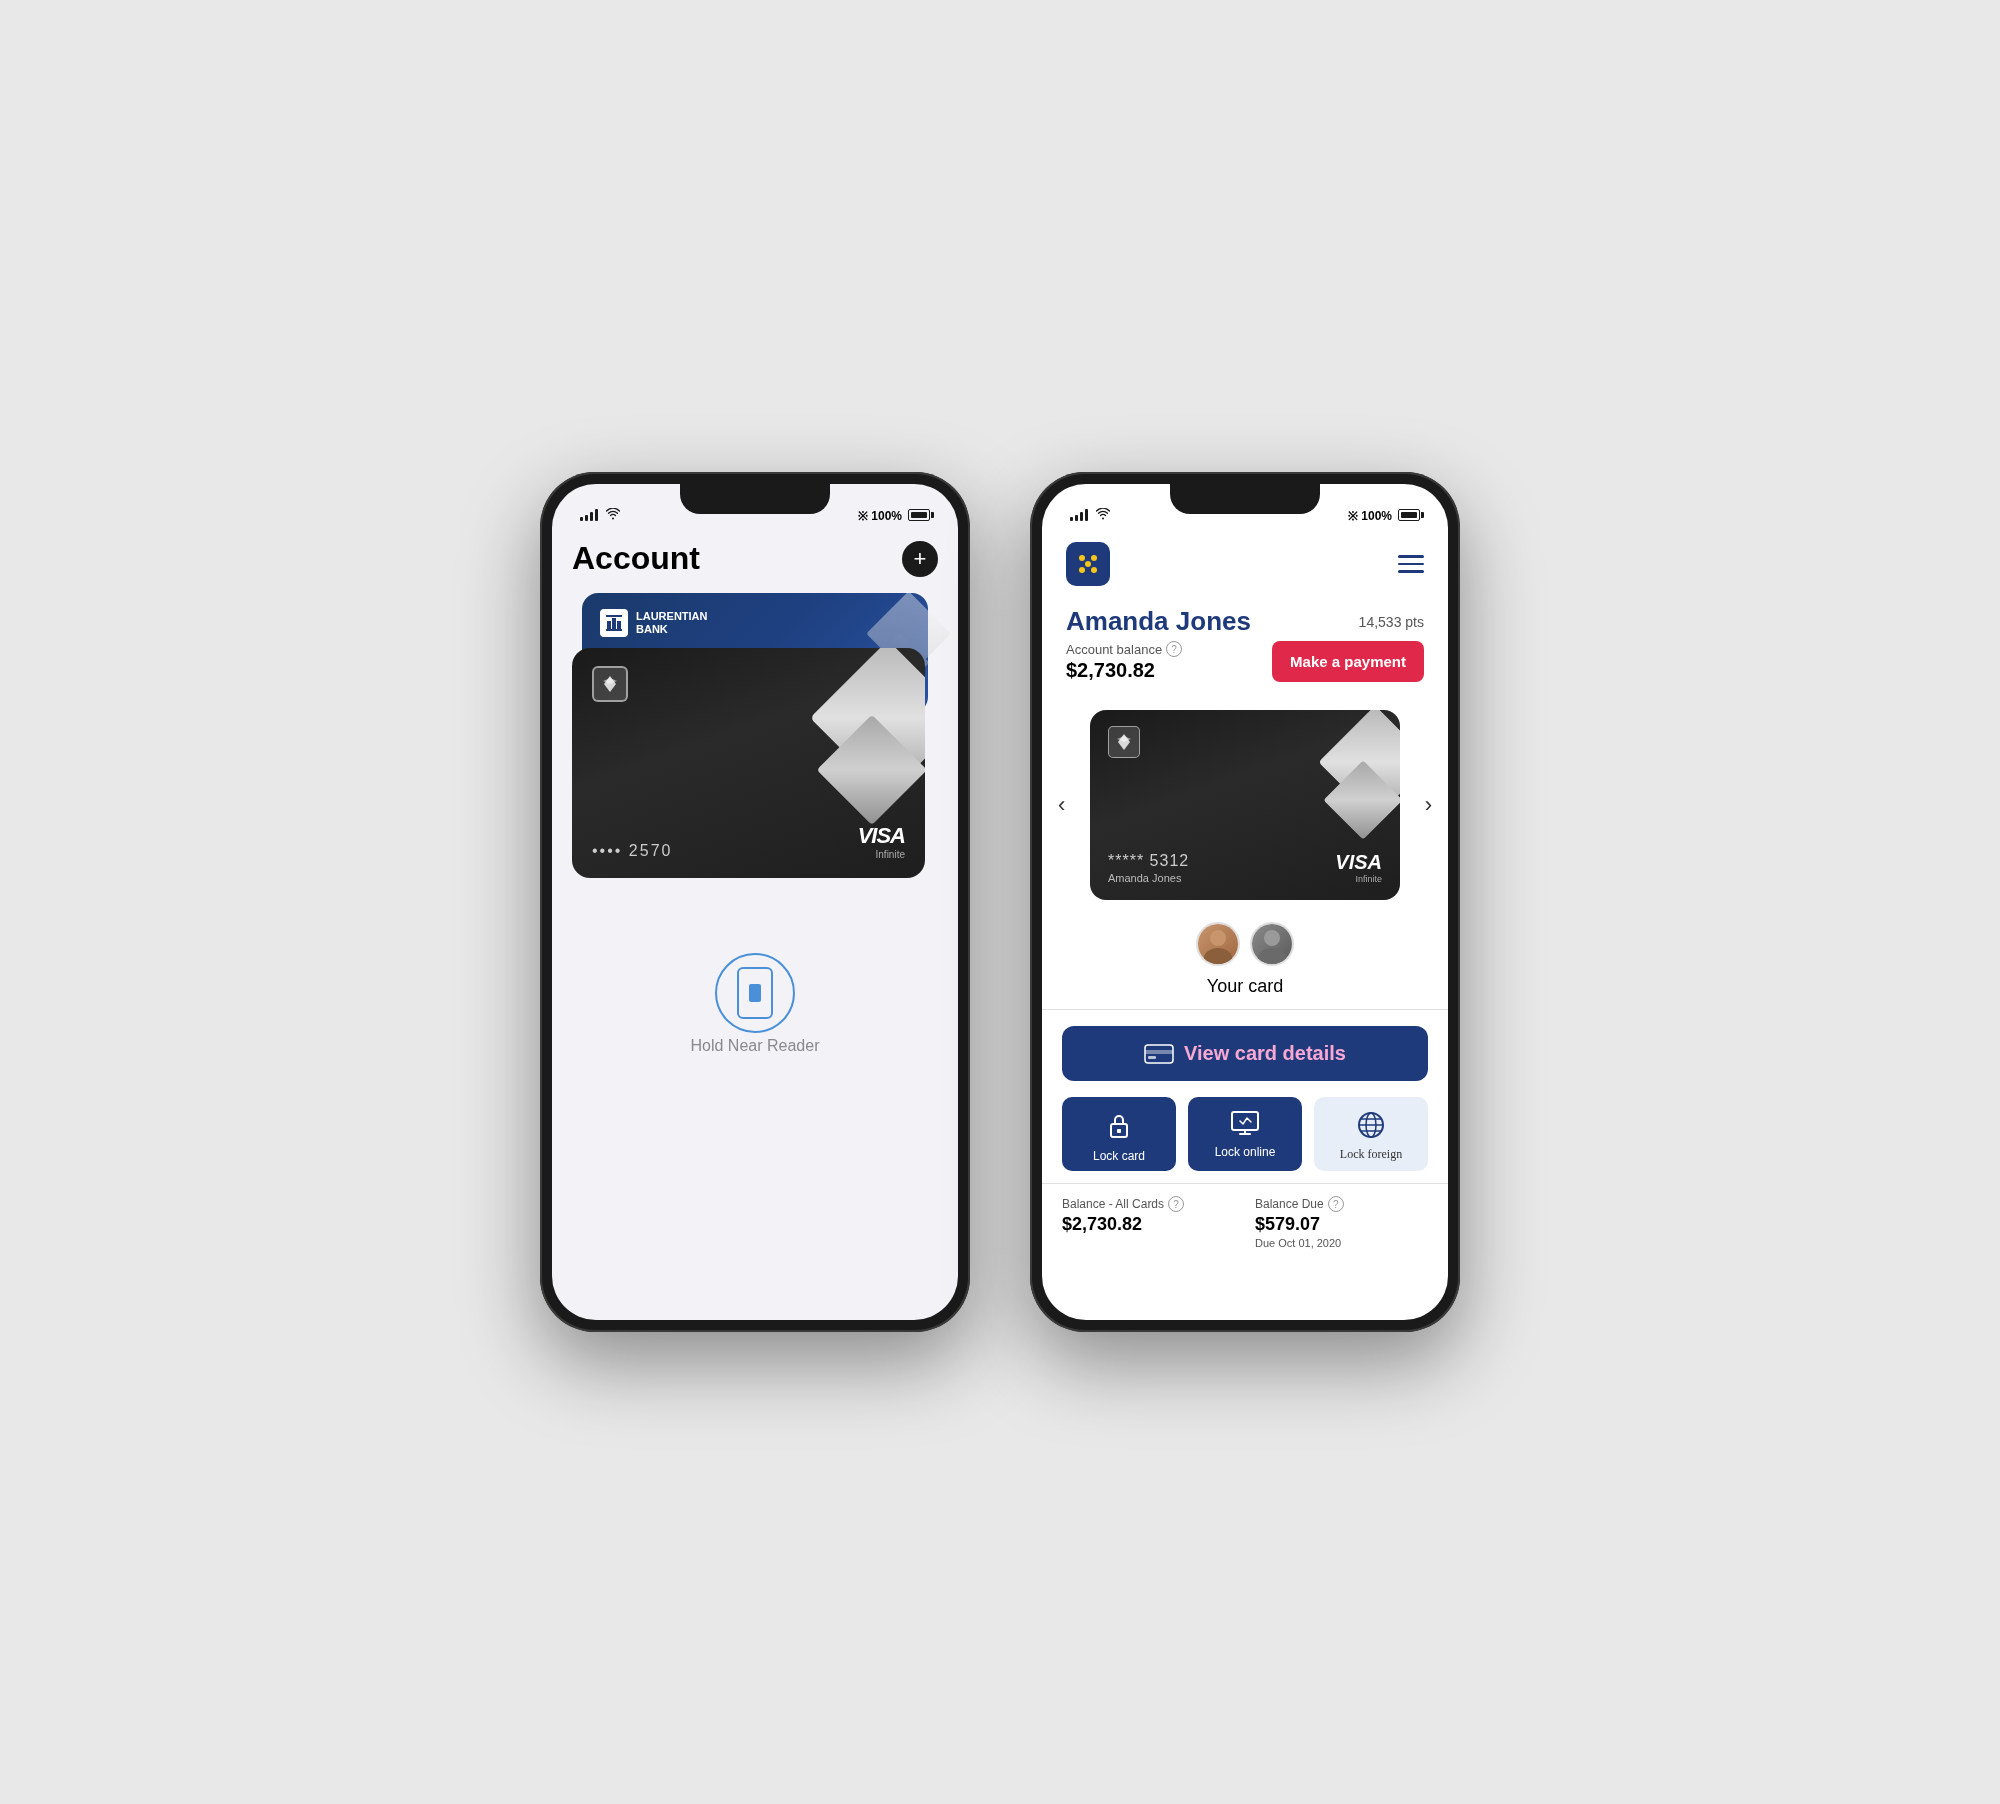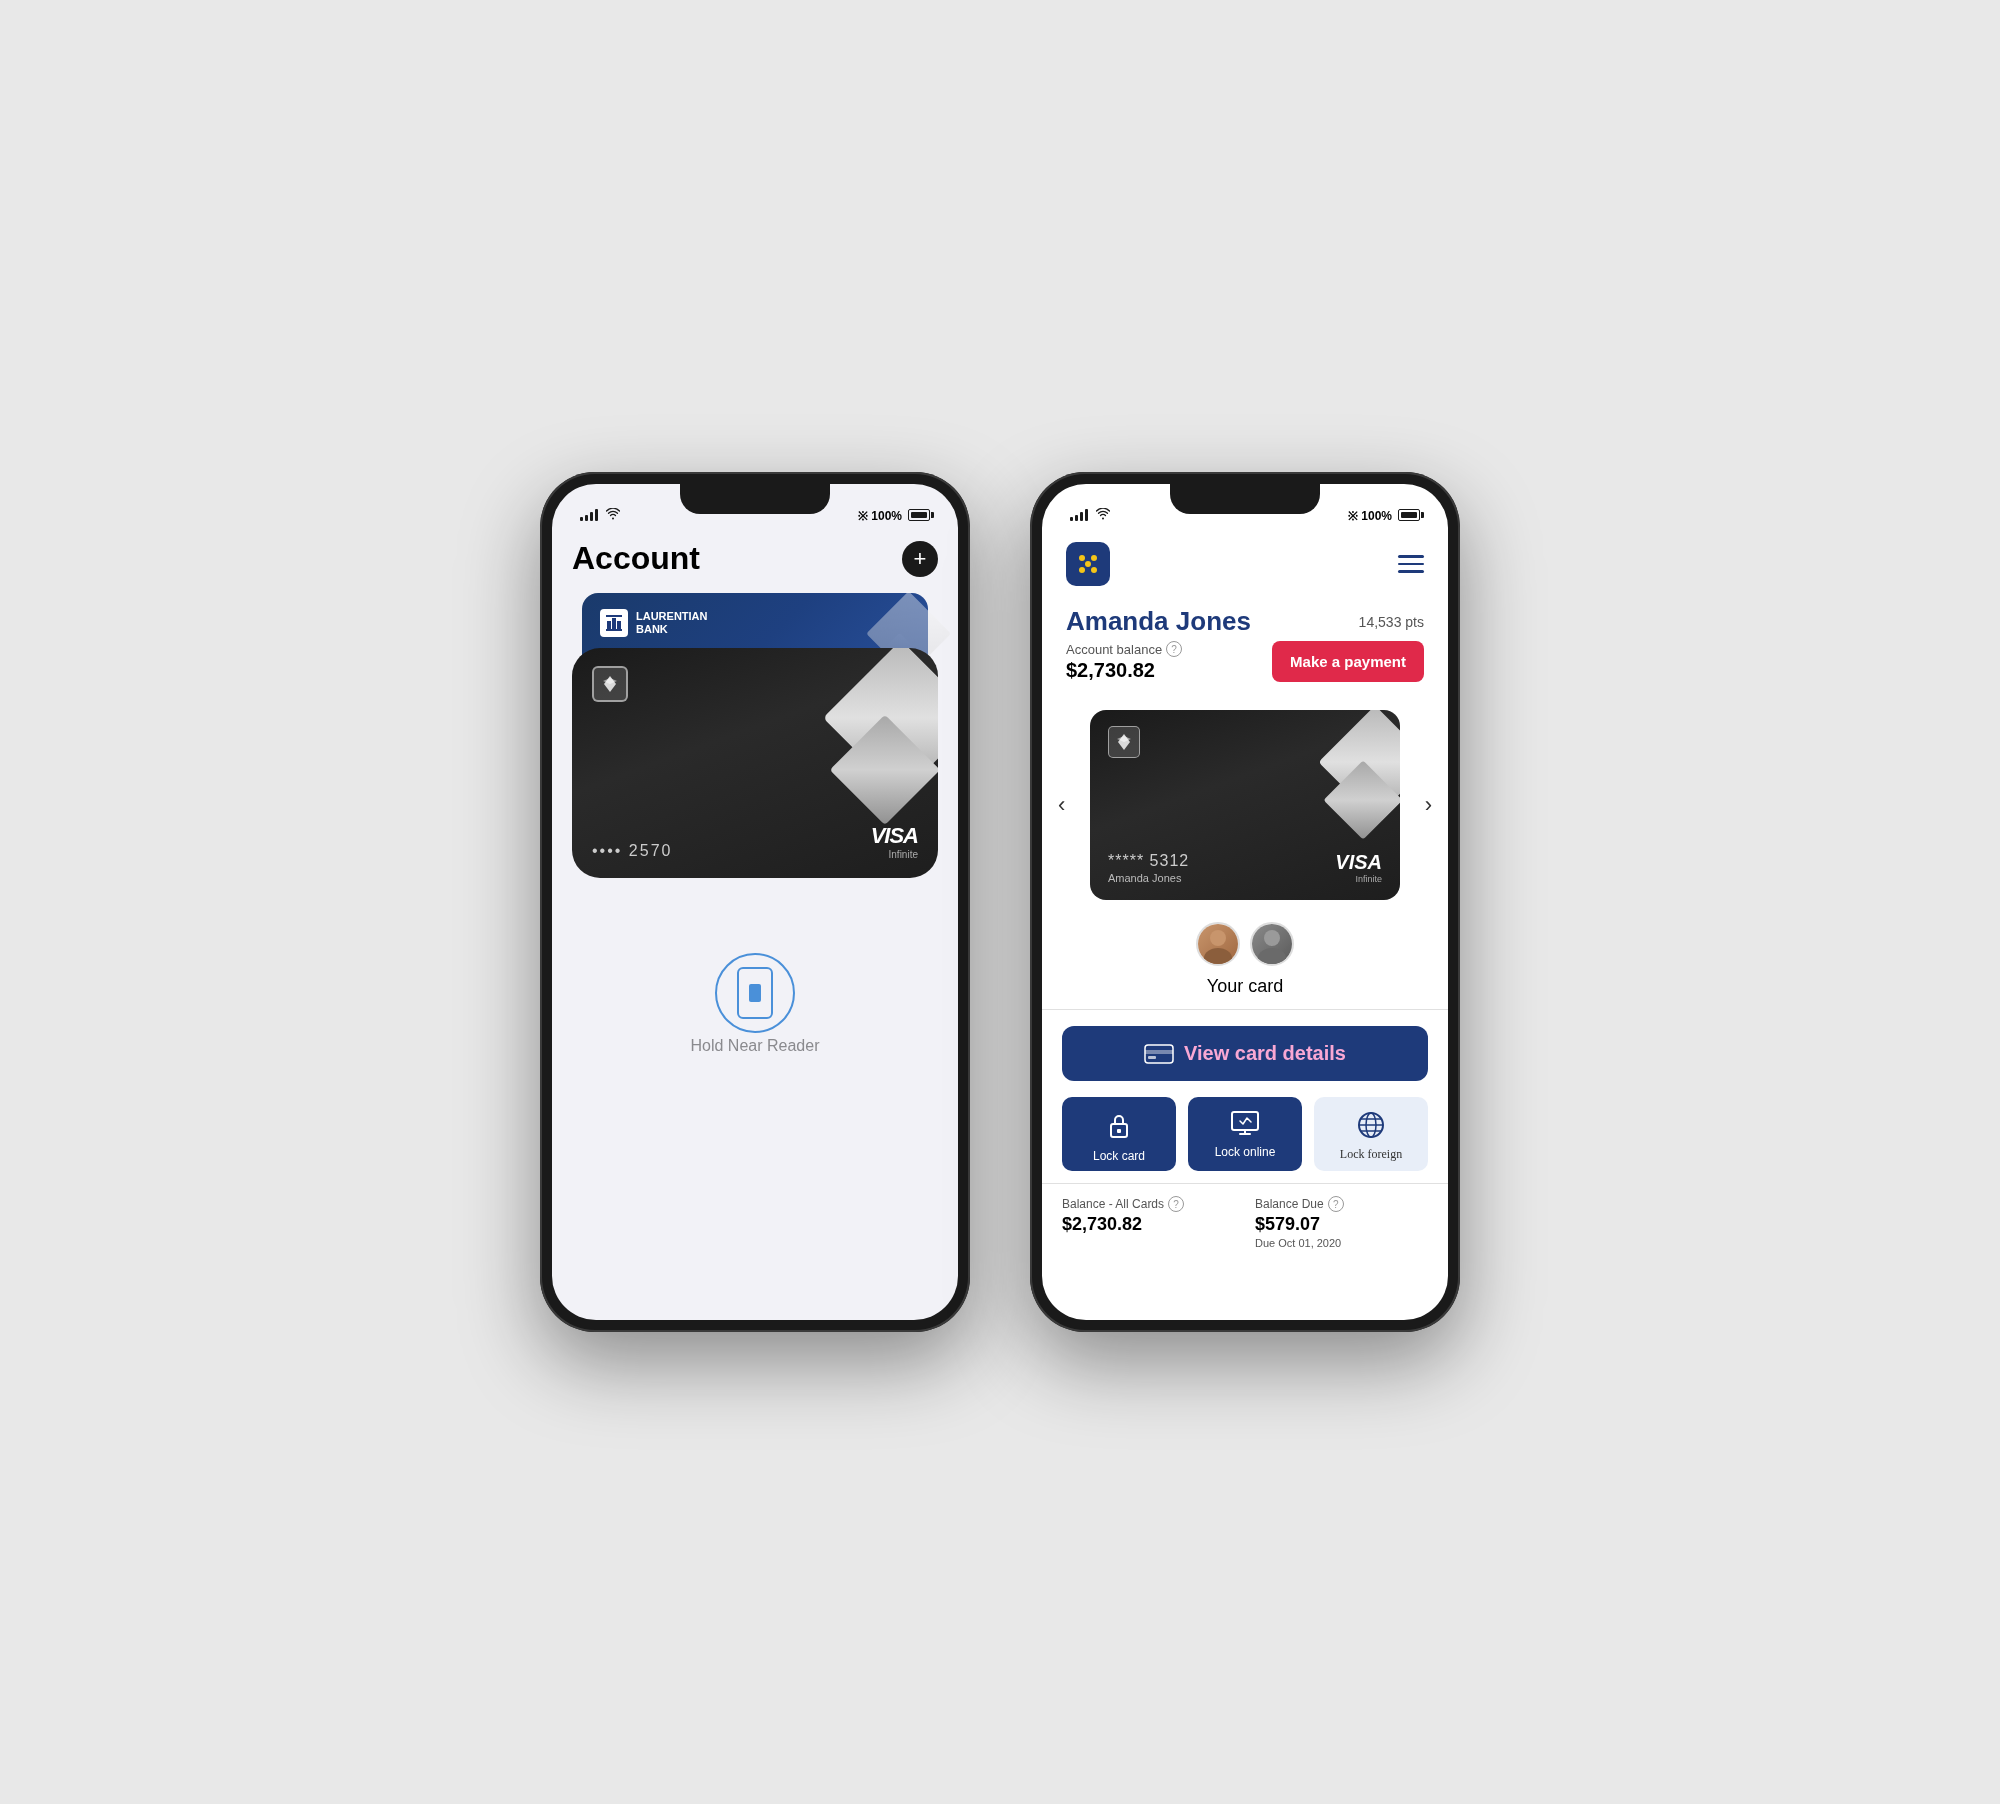--- a/index.html
+++ b/index.html
@@ -197,24 +197,24 @@
       font-size: 11px;
       font-weight: 700;
       line-height: 1.2;
     }
 
     
     .card-black {
       position: absolute;
       top: 55px;
       left: 0;
-      right: 0;
+      right: 13px;
       height: 230px;
       background: linear-gradient(160deg, #1a1a1a 0%, #2a2a2a 40%, #1e1e1e 100%);
-      border-radius: 28px;
+      border-radius: 18px;
       padding: 18px 20px;
       z-index: 2;
       display: flex;
       flex-direction: column;
       justify-content: space-between;
       overflow: hidden;
     }
 
     .card-logo-white {
       width: 36px;

